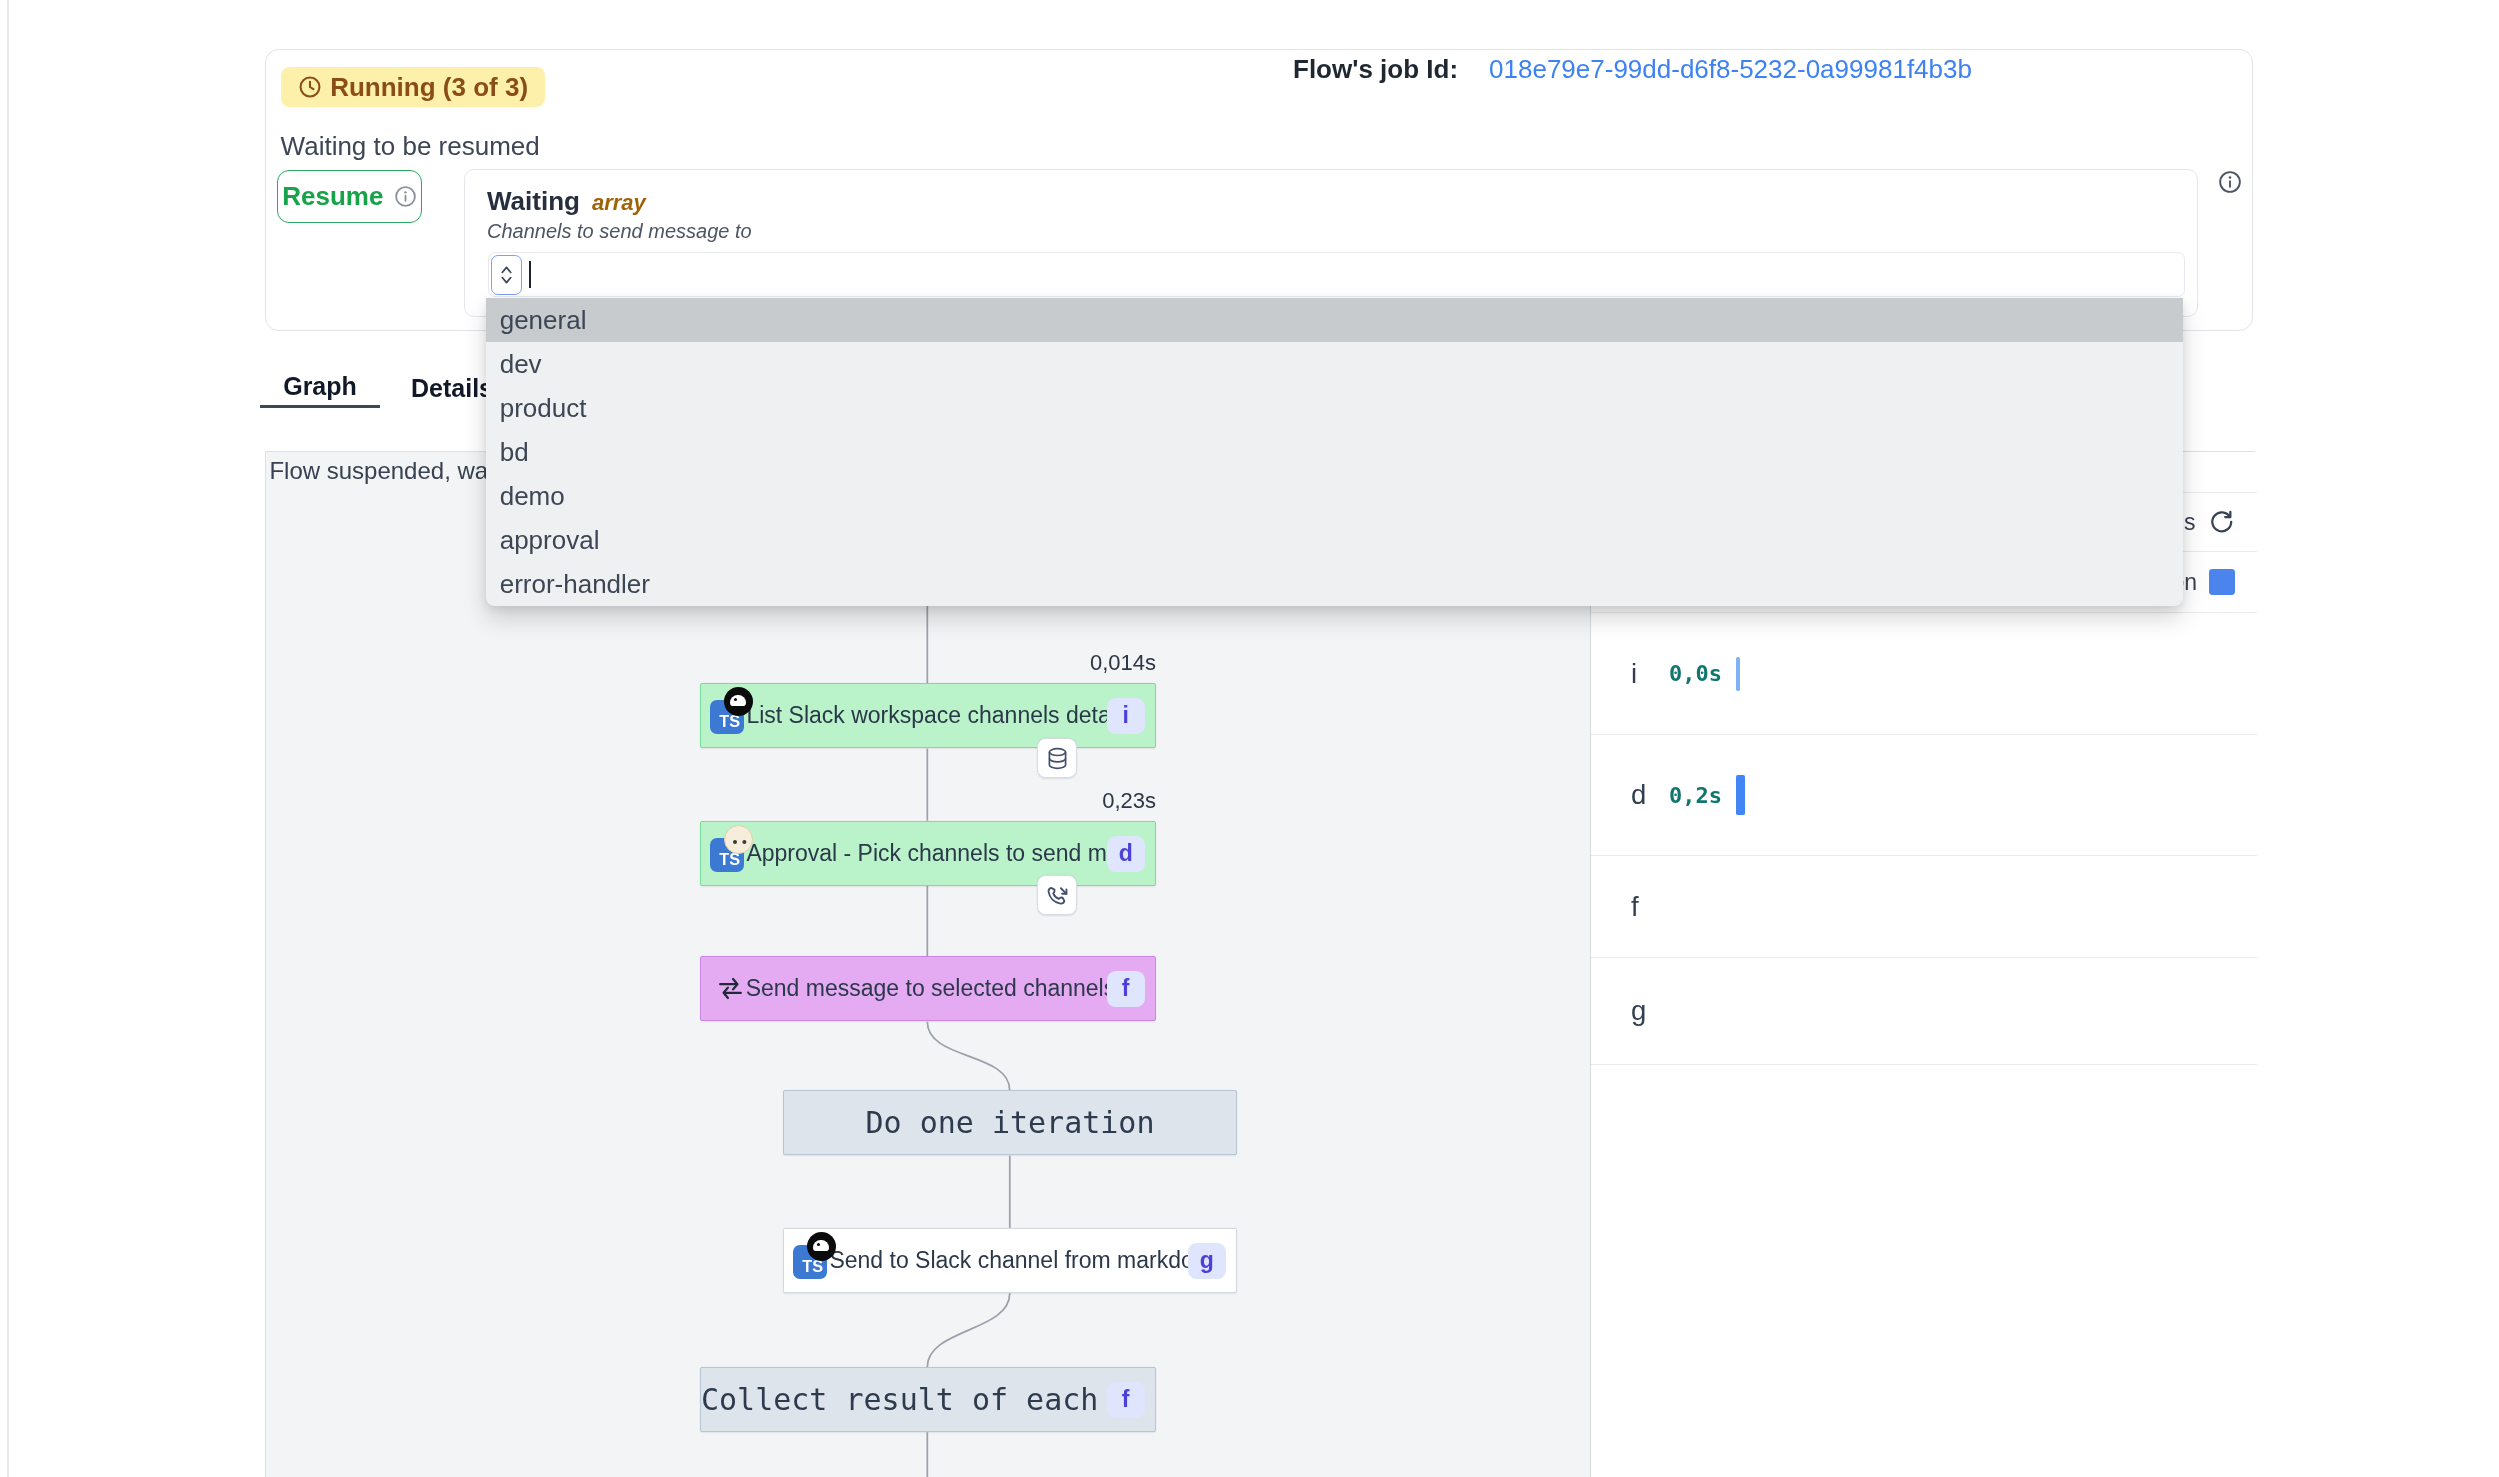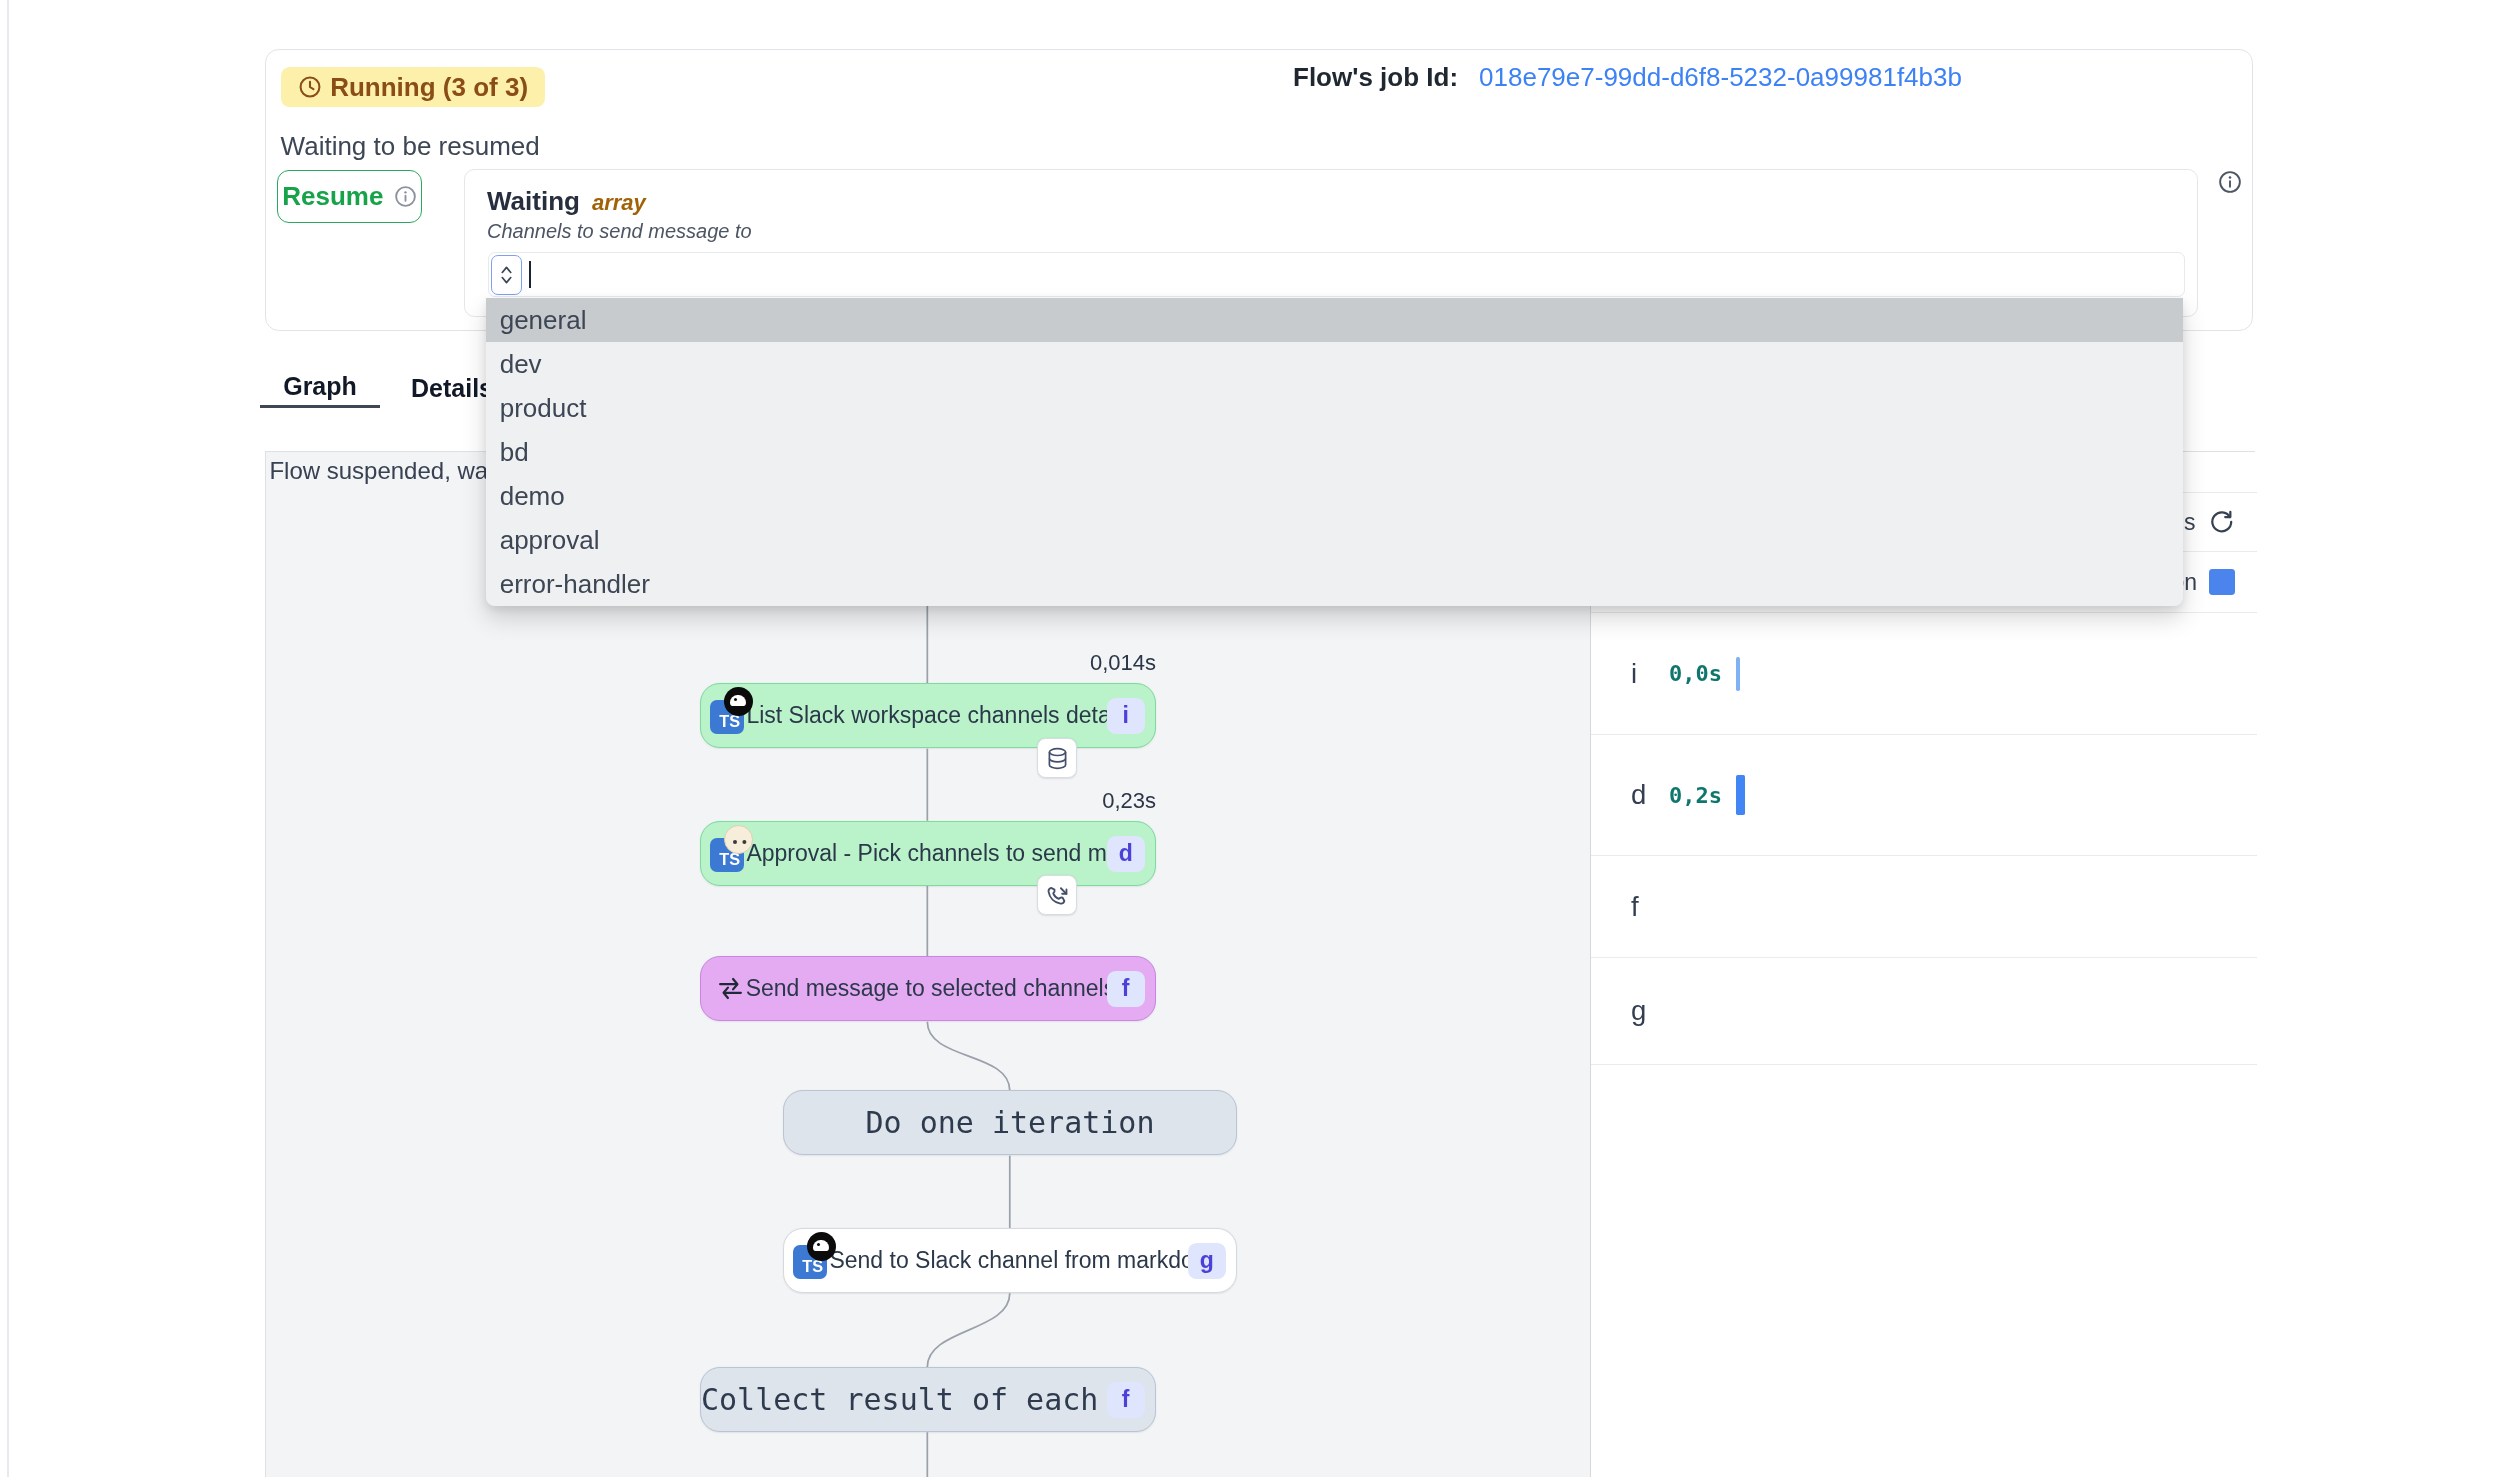--- a/index.html
+++ b/index.html
@@ -10,21 +10,21 @@
 
   
   .left-edge { left:6.9px; top:0; width:2.6px; height:1477px; background:#e7e9ed; }
 
   
   .status-card { left:265px; top:49px; width:1988px; height:282px; background:#fff;
                  border:0.9px solid #e0e3e8; border-radius:13.7px; }
   .status-badge { left:14.6px; top:17px; height:40px; display:inline-flex; align-items:center;
                   gap:8.6px; padding:0 17px; background:#fcf0ab; border-radius:8.6px;
                   color:#8a4d15; font-size:26px; font-weight:700; }
-  .job-row { left:1027px; top:12px; display:flex; gap:21px; align-items:flex-end; }
+  .job-row { left:1027px; top:4px; display:flex; gap:31px; align-items:flex-end; }
   .job-label { font-size:26px; font-weight:700; color:#1f2731; }
   .job-id { font-size:26px; color:#3d82f5; cursor:pointer; }
   .waiting-text { left:14.6px; top:81px; font-size:26px; color:#3d4654; }
   .resume-btn { left:11px; top:120px; width:145px; height:53px; background:#fff;
                 border:1.7px solid #2aa860; border-radius:12px; display:flex; align-items:center;
                 justify-content:center; gap:10.3px; color:#16a34a; font-size:26px; font-weight:700;
                 cursor:pointer; }
   .form-box { left:198px; top:119px; width:1999px; height:148px; border:0.9px solid #e3e6eb;
               border-radius:10.3px; background:#fff; }
   .form-box { width:1734px; }
@@ -45,21 +45,21 @@
          font-size:25px; color:#111827; cursor:pointer; padding:0 6.9px; }
   .tab.active { width:120px; font-weight:700; border-bottom:3.4px solid #3f4756; }
   .tab.inactive { width:120px; font-weight:700; }
 
   
   .graph-section { left:265px; top:451px; width:1990px; height:1027px; background:#f3f4f6;
                    border:0.9px solid #dde0e5; border-bottom:none; }
   .suspended-text { left:3.4px; top:5.2px; font-size:24px; color:#374151; white-space:nowrap; }
   .connectors { left:0; top:0; pointer-events:none; }
 
-  .node { position:absolute; height:65px; border-radius:20px; display:flex; align-items:center;
+  .node { position:absolute; height:65px; border-radius:2px; display:flex; align-items:center;
           box-shadow:0 0.9px 1.7px rgba(16,24,40,.08); cursor:pointer; }
   .node-label { flex:1; text-align:center; font-size:23px; color:#2b384a; white-space:nowrap;
                 overflow:hidden; }
   .node-mono .node-label { font-family:"DejaVu Sans Mono", monospace; font-size:30px; color:#2e3b4e; }
   .node-green { background:#baf2ca; border:0.9px solid #7bdc9d; }
   .node-purple { background:#e4aaf2; border:0.9px solid #cc85e2; }
   .node-virtual { background:#dee4ec; border:0.9px solid #bac4d2; }
   .node-white { background:#ffffff; border:0.9px solid #d6dae0; }
   .node-badge { width:38px; height:36px; margin-right:10.3px; background:#dee5fd; border-radius:8.6px;
                 display:flex; align-items:center; justify-content:center; font-size:23px;

